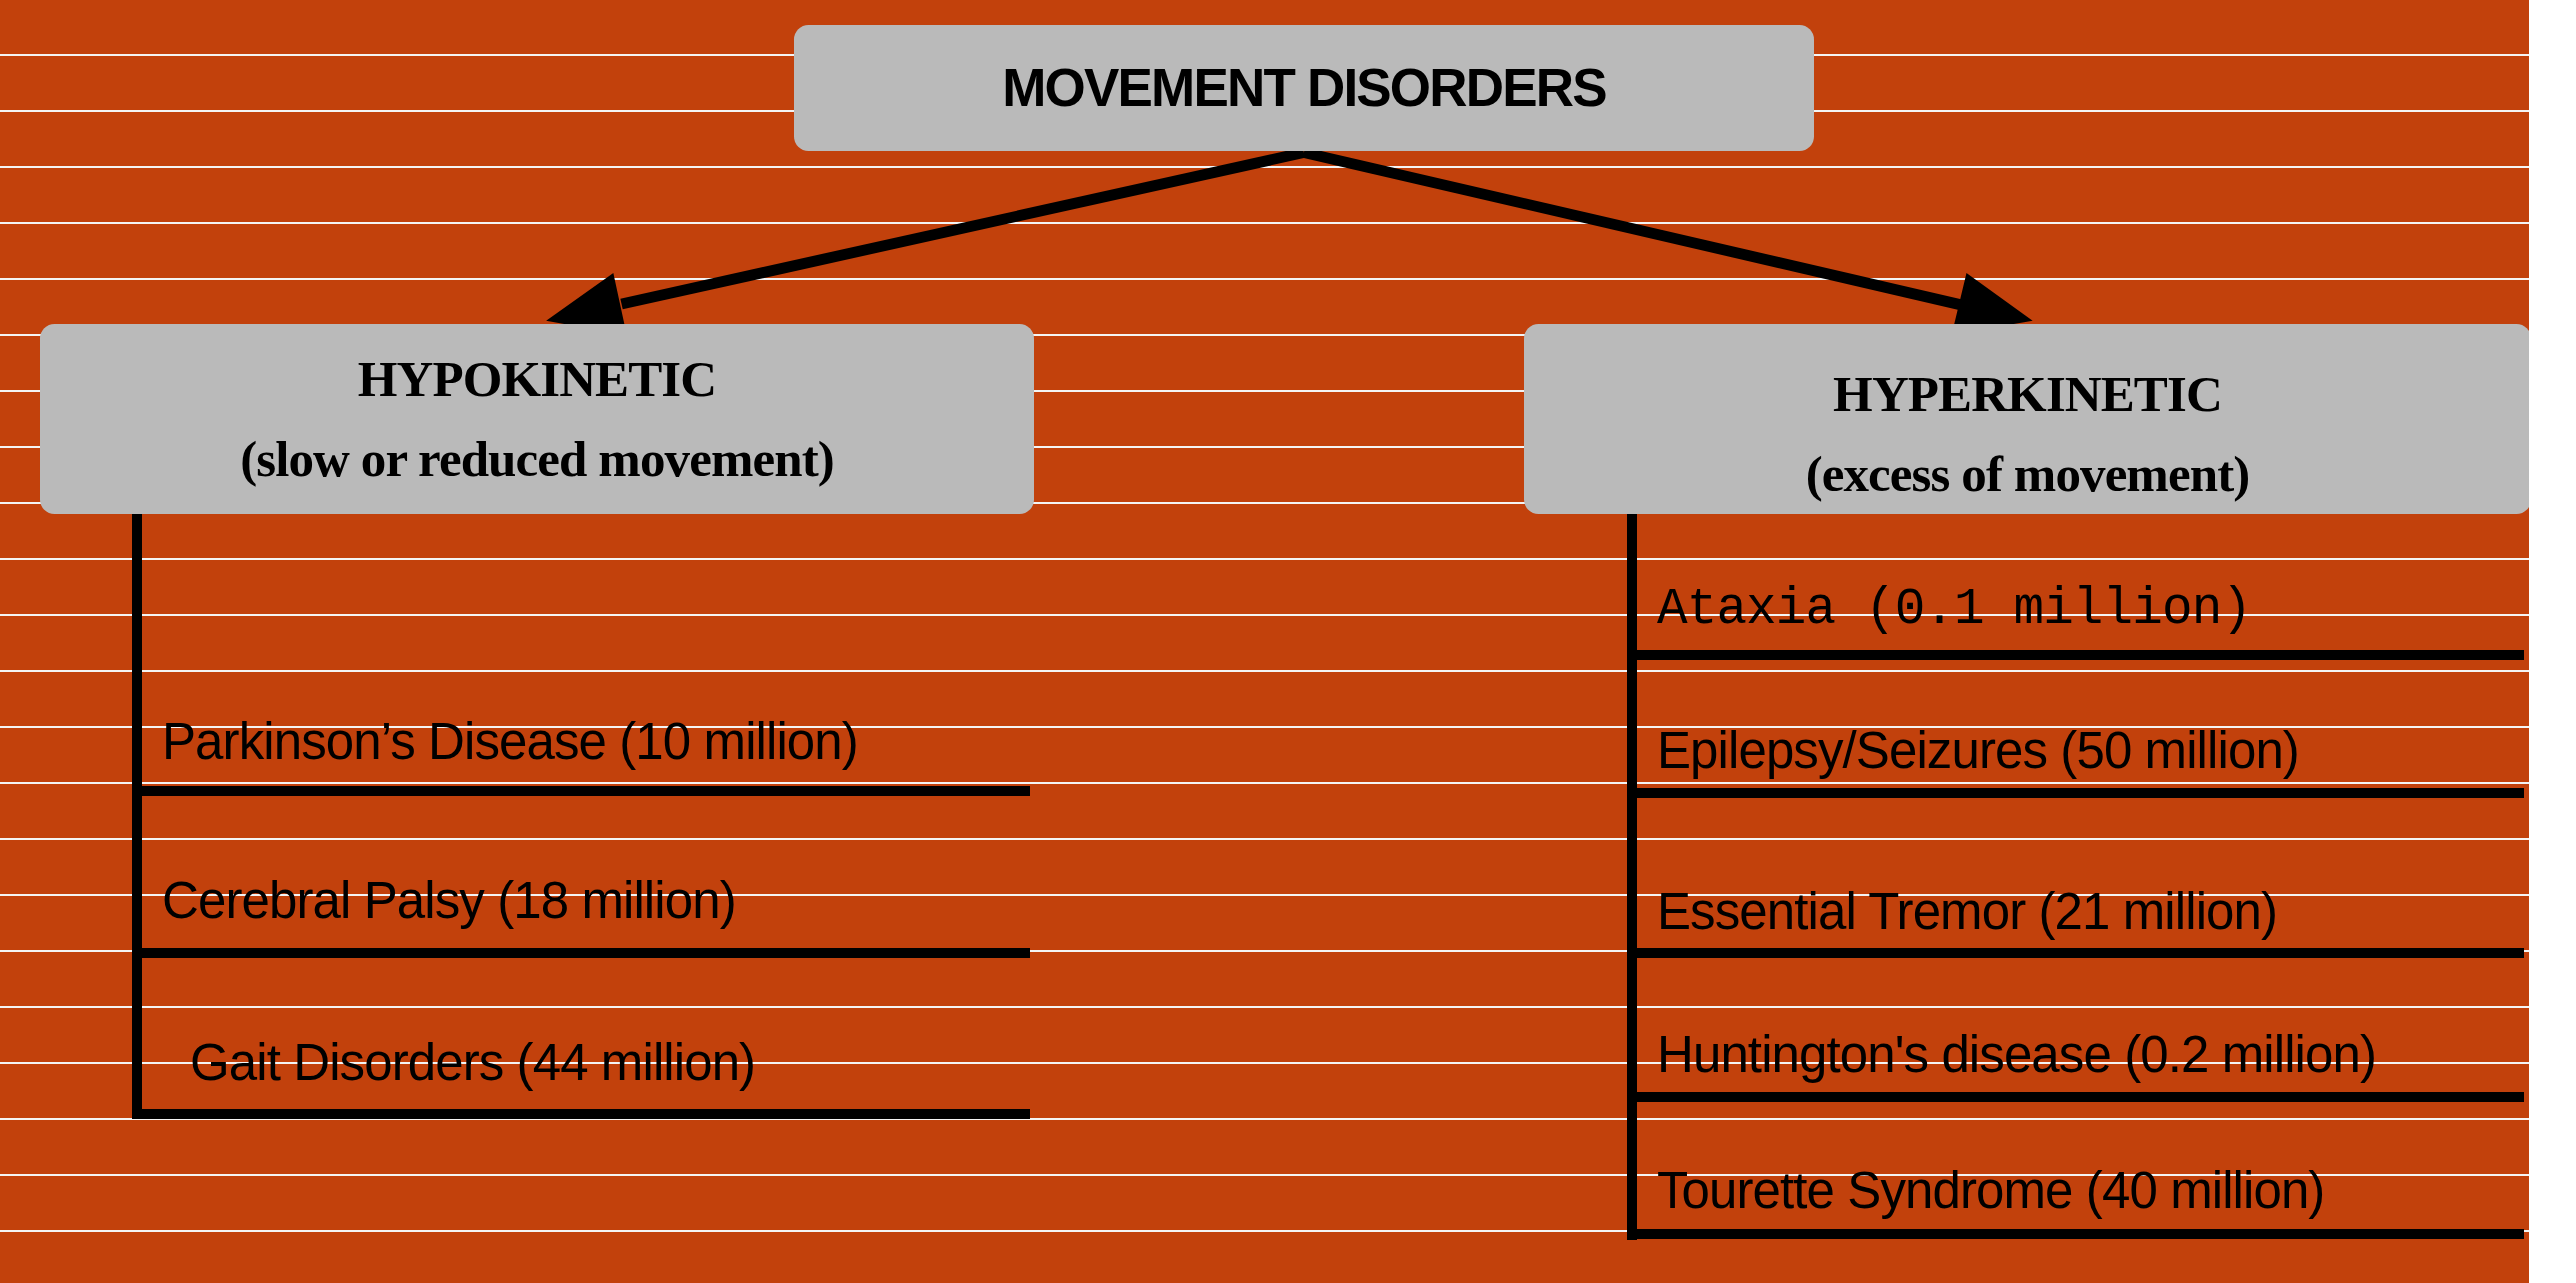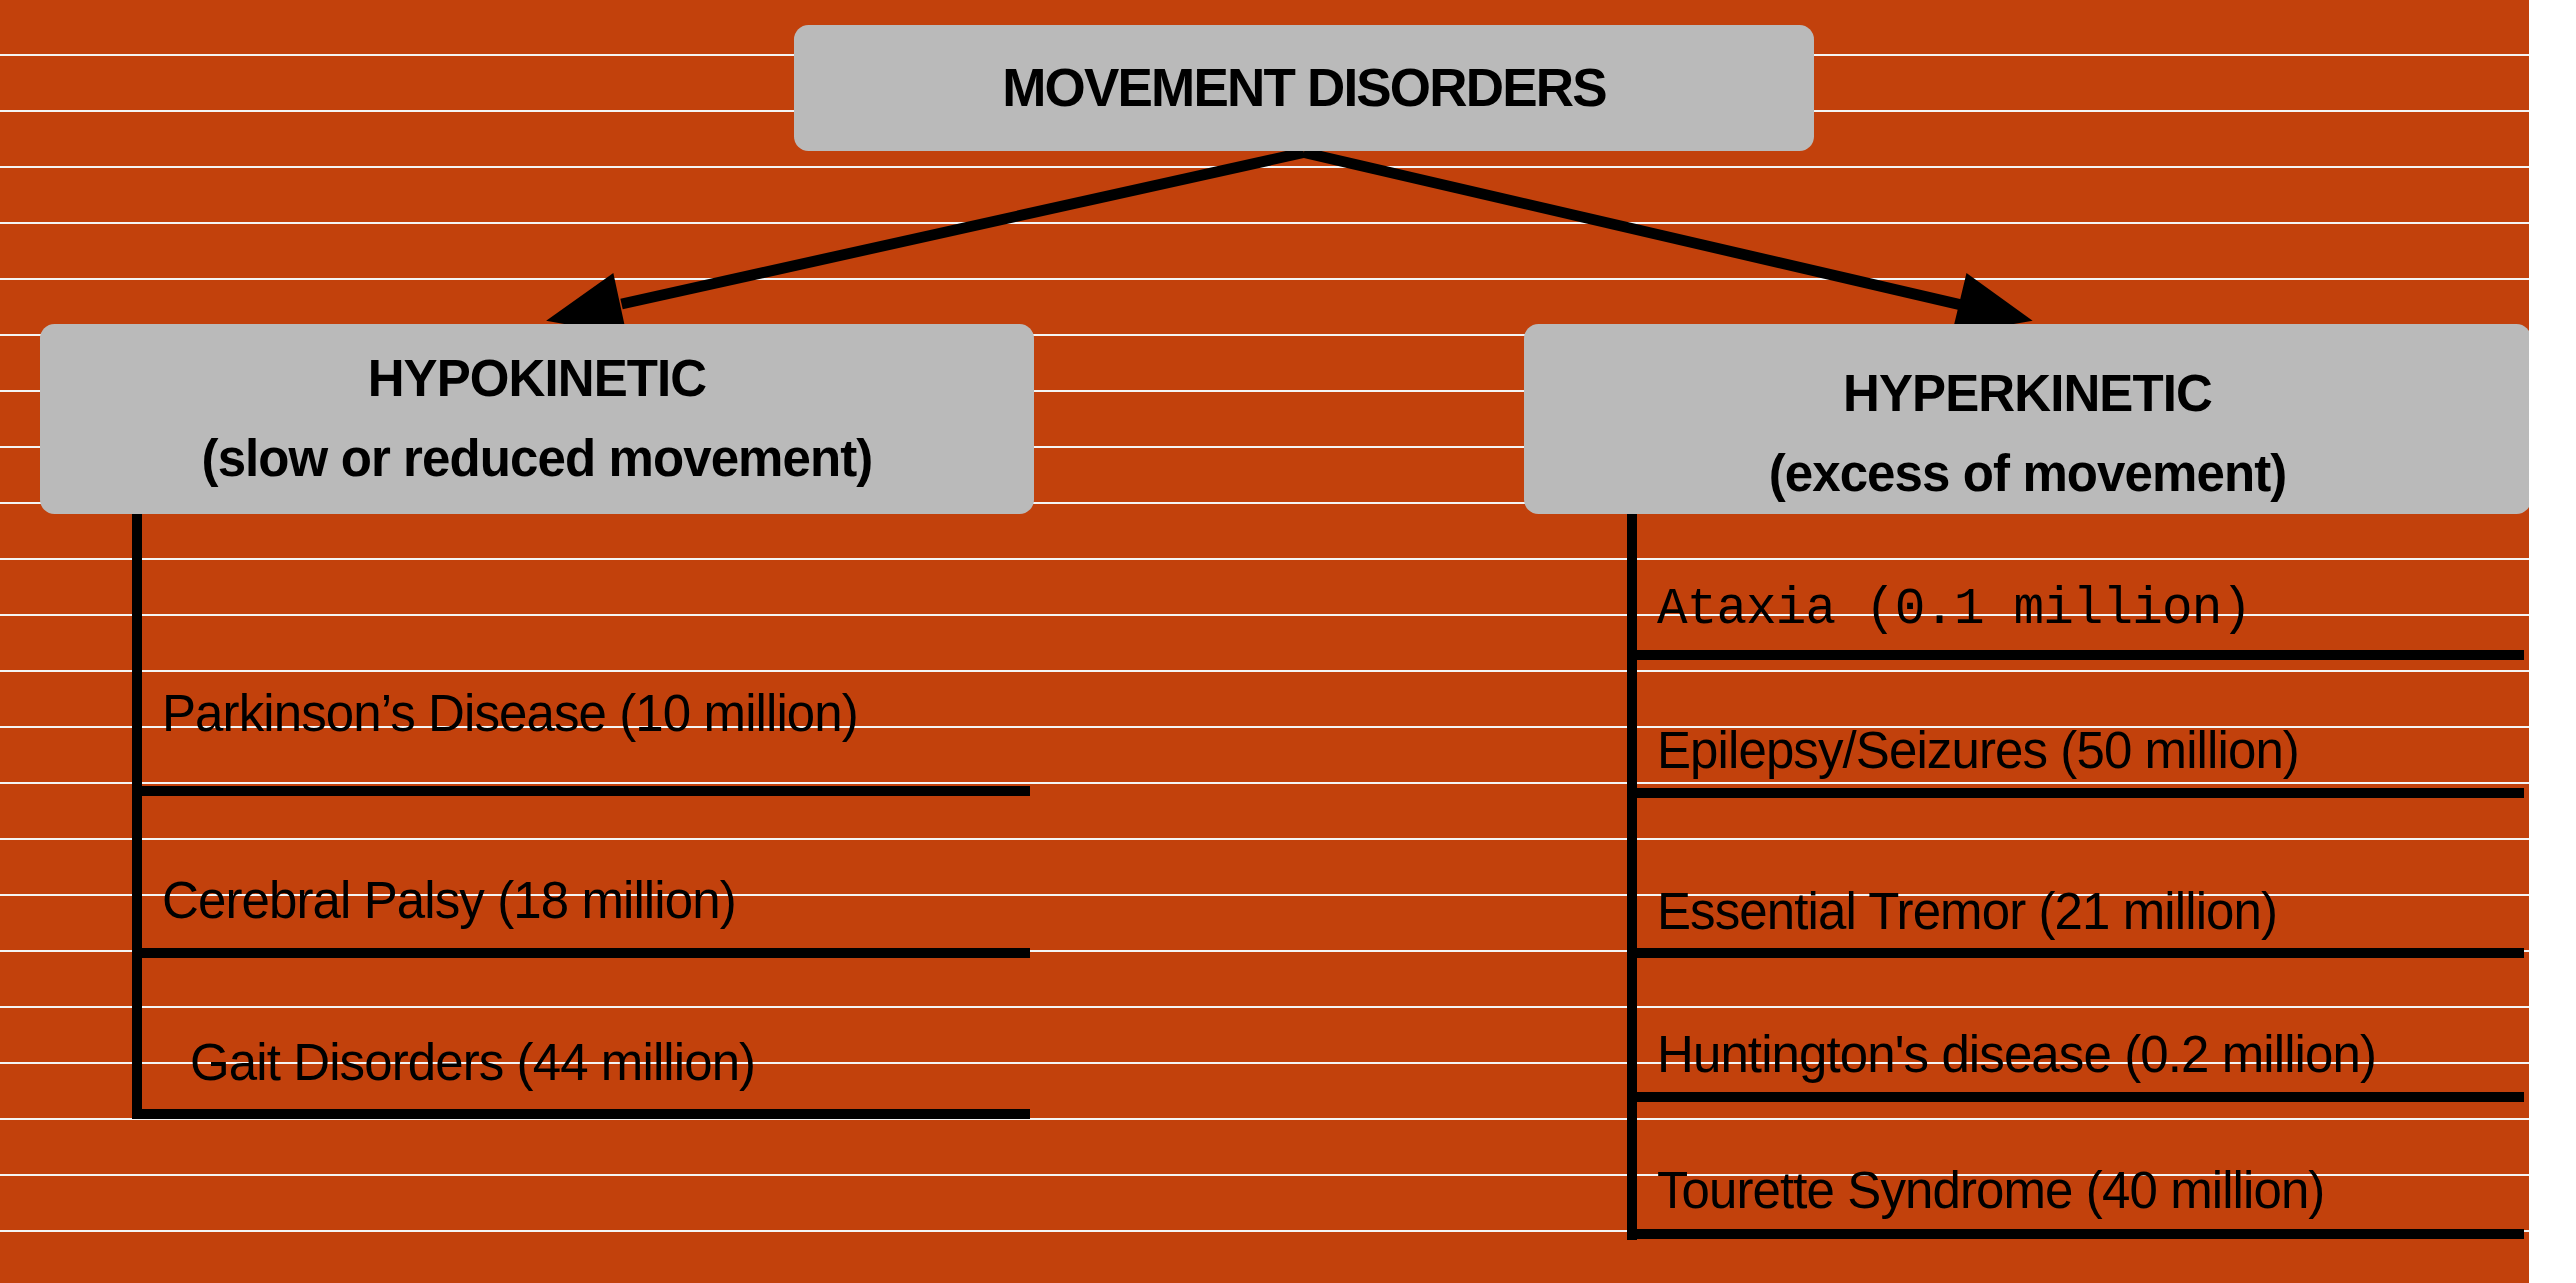--- a/index.html
+++ b/index.html
@@ -31,21 +31,21 @@
   .title-box{
     left:794px;top:25.4px;width:1020px;height:126px;
     font-size:53px;line-height:126px;
     letter-spacing:-1.8px;
   }
   .branch-box{
     top:324px;height:190px;
     font-size:51px;
     display:flex;flex-direction:column;justify-content:center;
   }
-  .branch-box .line{line-height:80px;}
+  .branch-box .line{line-height:80px;font-family:Liberation Serif, serif;}
   .left-box{left:40px;width:994px;}
   .right-box{left:1524px;width:1007px;justify-content:flex-end;}
   .arrow-svg{position:absolute;left:0;top:0;z-index:1;}
   .conn{position:absolute;background:#000;z-index:1;}
   .item{
     position:absolute;
     font-size:51px;line-height:60px;
     white-space:nowrap;
     z-index:2;
     letter-spacing:-0.9px;
@@ -86,21 +86,21 @@
   <div class="conn" style="left:132px;top:948px;width:898px;height:10px;"></div>
   <div class="conn" style="left:132px;top:1109px;width:898px;height:10px;"></div>
 
   <div class="conn" style="left:1627px;top:511px;width:10px;height:729px;"></div>
   <div class="conn" style="left:1627px;top:650px;width:897px;height:10px;"></div>
   <div class="conn" style="left:1627px;top:788px;width:897px;height:10px;"></div>
   <div class="conn" style="left:1627px;top:948px;width:897px;height:10px;"></div>
   <div class="conn" style="left:1627px;top:1092px;width:897px;height:10px;"></div>
   <div class="conn" style="left:1627px;top:1229px;width:897px;height:10px;"></div>
 
-  <div class="item" style="left:162px;top:684px;">Parkinson’s Disease (10 million)</div>
+  <div class="item" style="left:162px;top:712px;">Parkinson’s Disease (10 million)</div>
   <div class="item" style="left:162px;top:871px;">Cerebral Palsy (18 million)</div>
   <div class="item" style="left:162px;top:1033px;margin-left:28px;">Gait Disorders (44 million)</div>
 
   <div class="item" style="left:1657px;top:580px;font-family:Liberation Mono, monospace;">Ataxia (0.1 million)</div>
   <div class="item" style="left:1657px;top:721px;">Epilepsy/Seizures (50 million)</div>
   <div class="item" style="left:1657px;top:882px;">Essential Tremor (21 million)</div>
   <div class="item" style="left:1657px;top:1025px;">Huntington's disease (0.2 million)</div>
   <div class="item" style="left:1657px;top:1161px;">Tourette Syndrome (40 million)</div>
 
 </div>

